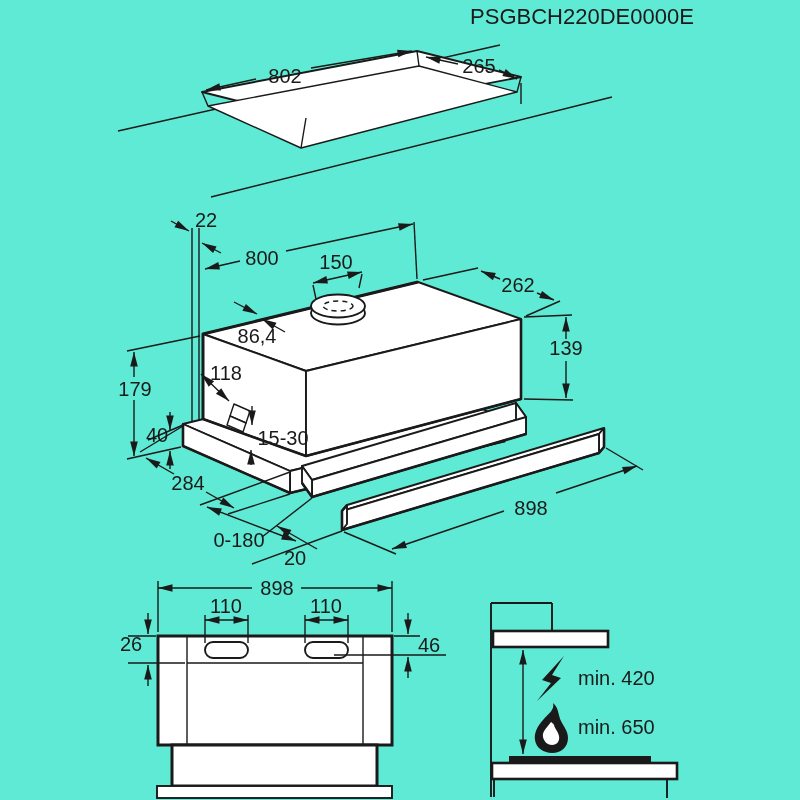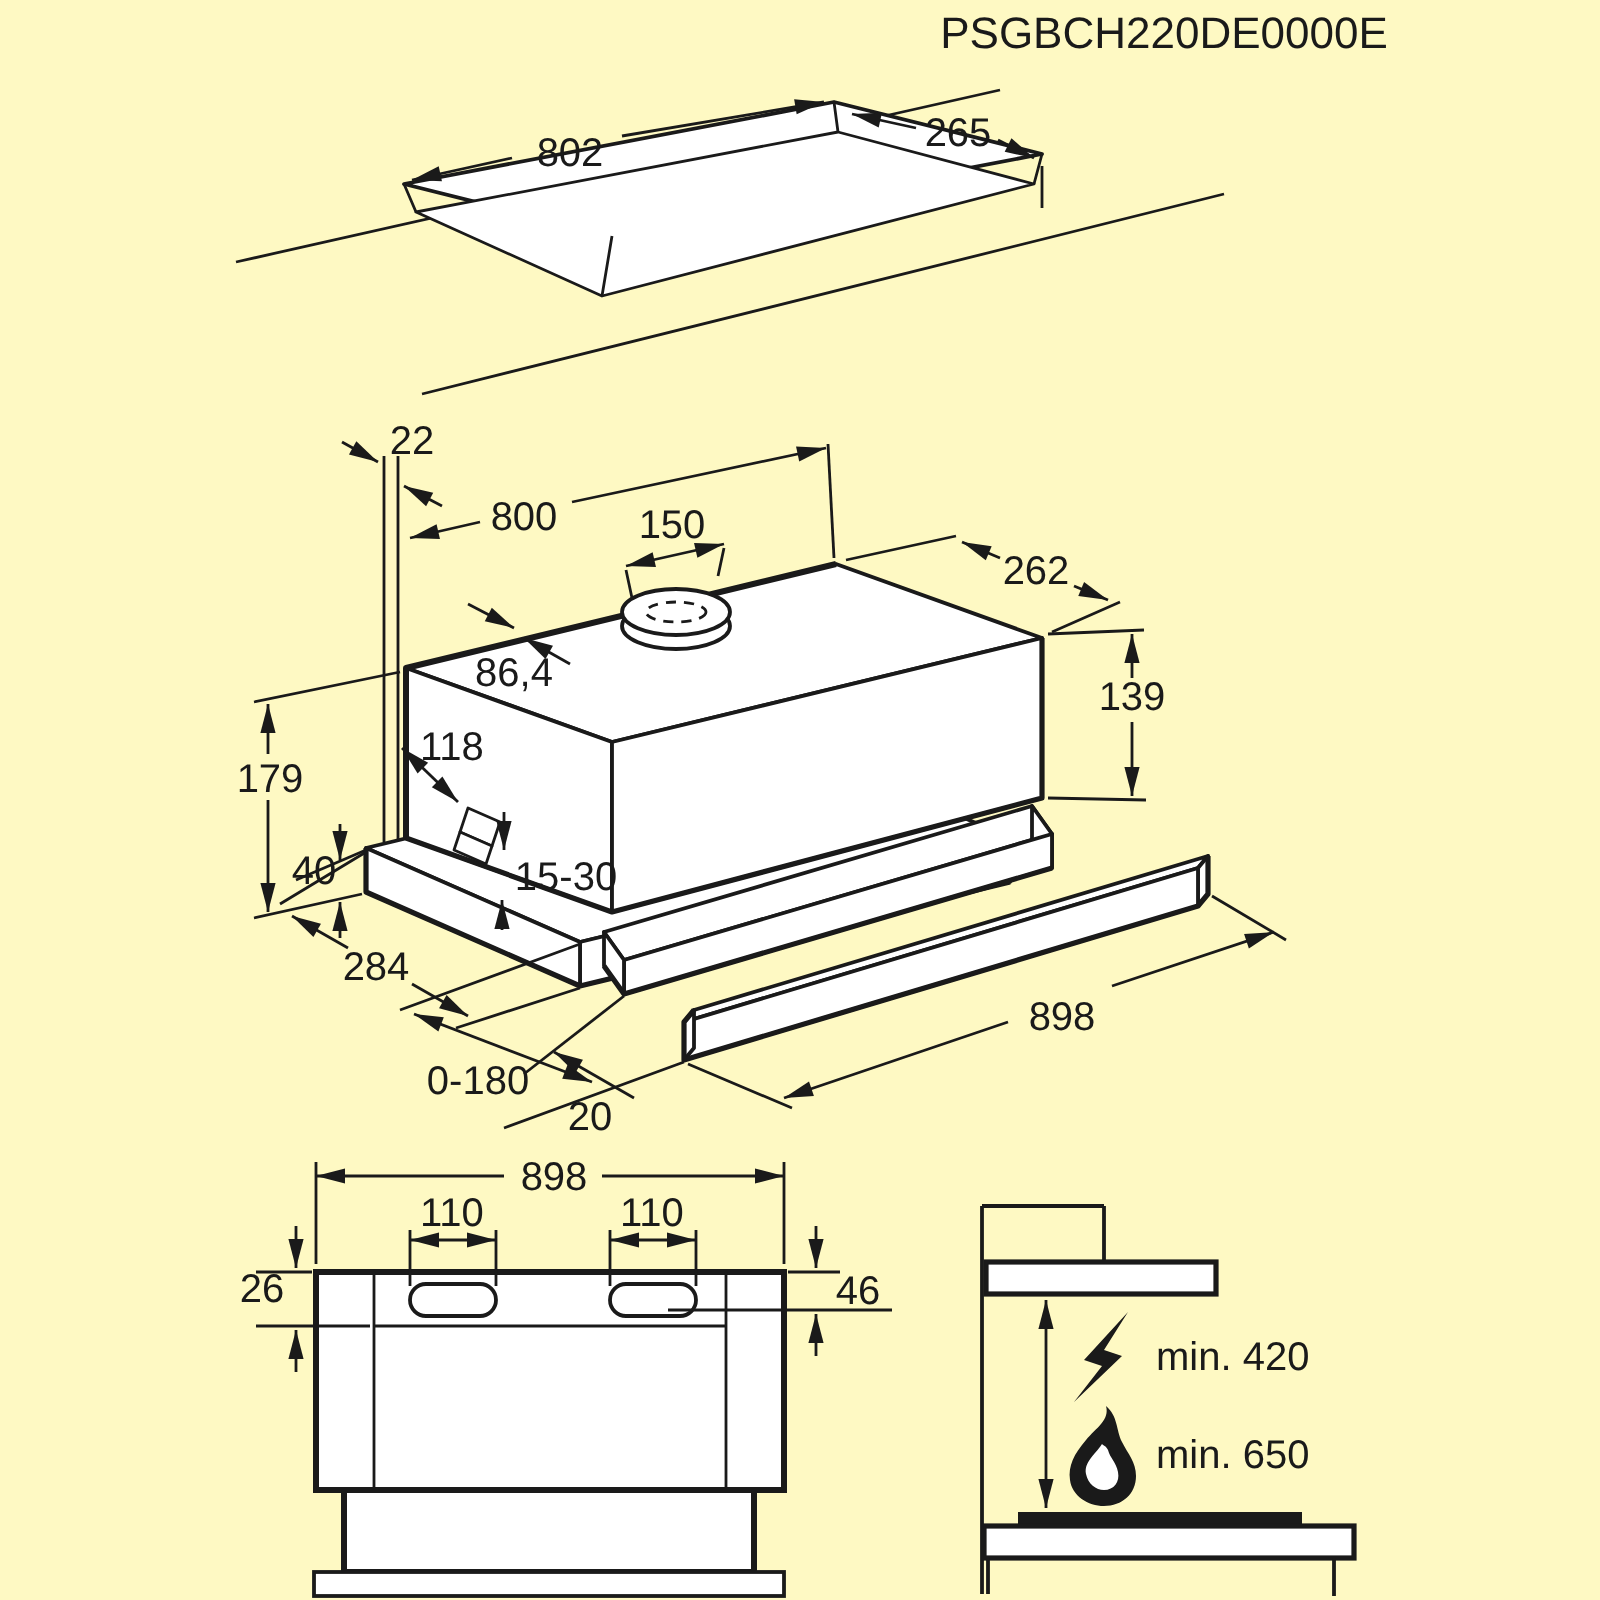--- a/index.html
+++ b/index.html
@@ -1,16 +1,16 @@
 <!DOCTYPE html>
 <html><head>
 <meta charset="utf-8">
 <style>
   html,body { margin:0; padding:0; background:#ffffff; }
-  .page { position:relative; width:800px; height:800px; background:#fef9c3; overflow:hidden;
+  .page { position:relative; width:800px; height:800px; background:#5eead4; overflow:hidden;
           font-family:"Liberation Sans", sans-serif; }
   svg text { font-family:"Liberation Sans", sans-serif; font-size:20px; fill:#1a1a1a; }
   svg .title { font-size:22px; }
   .f  { fill:#ffffff; stroke:#1a1a1a; }
   .n  { fill:none;    stroke:#1a1a1a; }
   .w1 { stroke-width:1.4; }
   .w2 { stroke-width:1.9; }
   .w3 { stroke-width:3;   }
   .w25{ stroke-width:2.6; }
   .rj { stroke-linejoin:round; }

